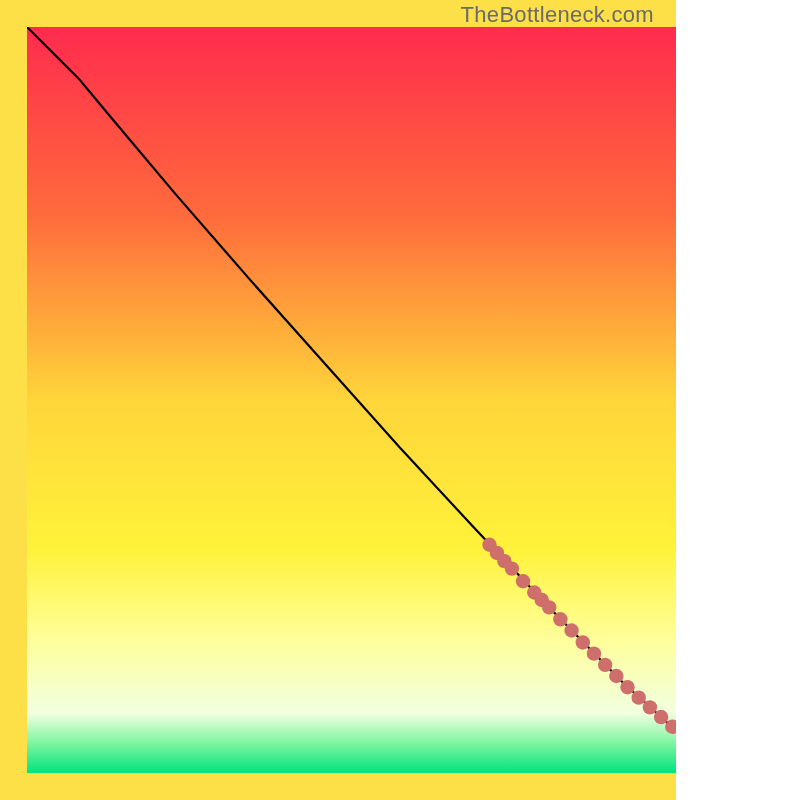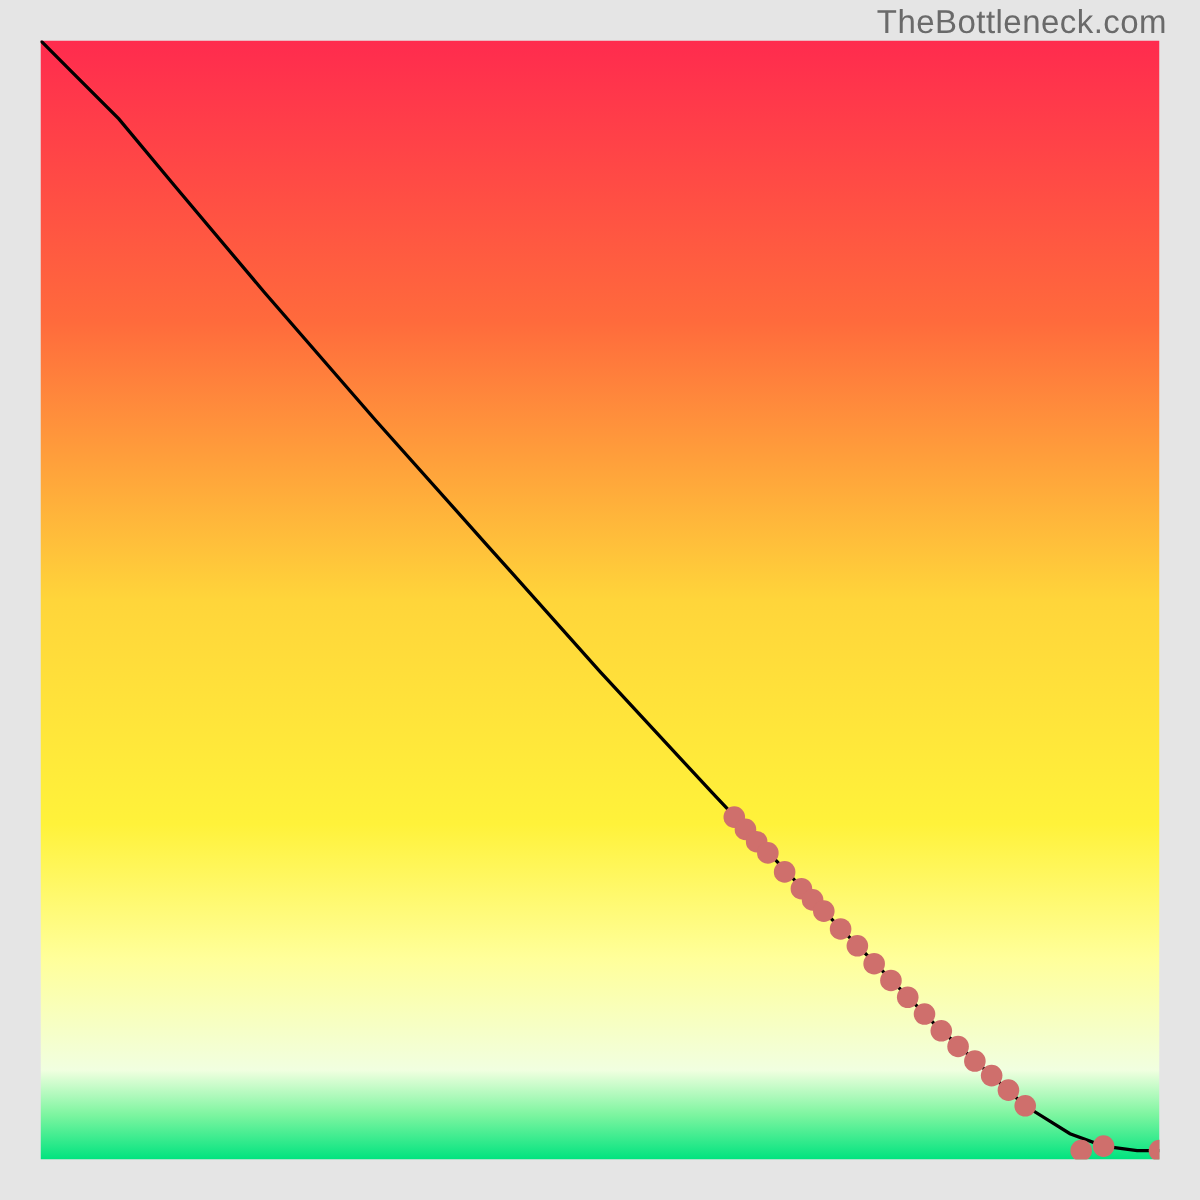--- a/index.html
+++ b/index.html
@@ -1,23 +1,23 @@
 <!DOCTYPE html>
 <html><head>
 <meta charset="utf-8">
 <style>
   body {
     margin: 0;
     padding: 0;
     font-family: Arial, sans-serif;
   }
   .chart-frame {
-    width: 800px;
+    width: 676px;
     height: 800px;
-    background: #e5e5e5;
+    background: #fde047;
     position: relative;
     overflow: hidden;
   }
   .watermark {
     position: absolute;
     top: 2px;
     right: 22px;
     color: #6a6a6a;
     font-size: 22px;
     font-family: Arial, sans-serif;

